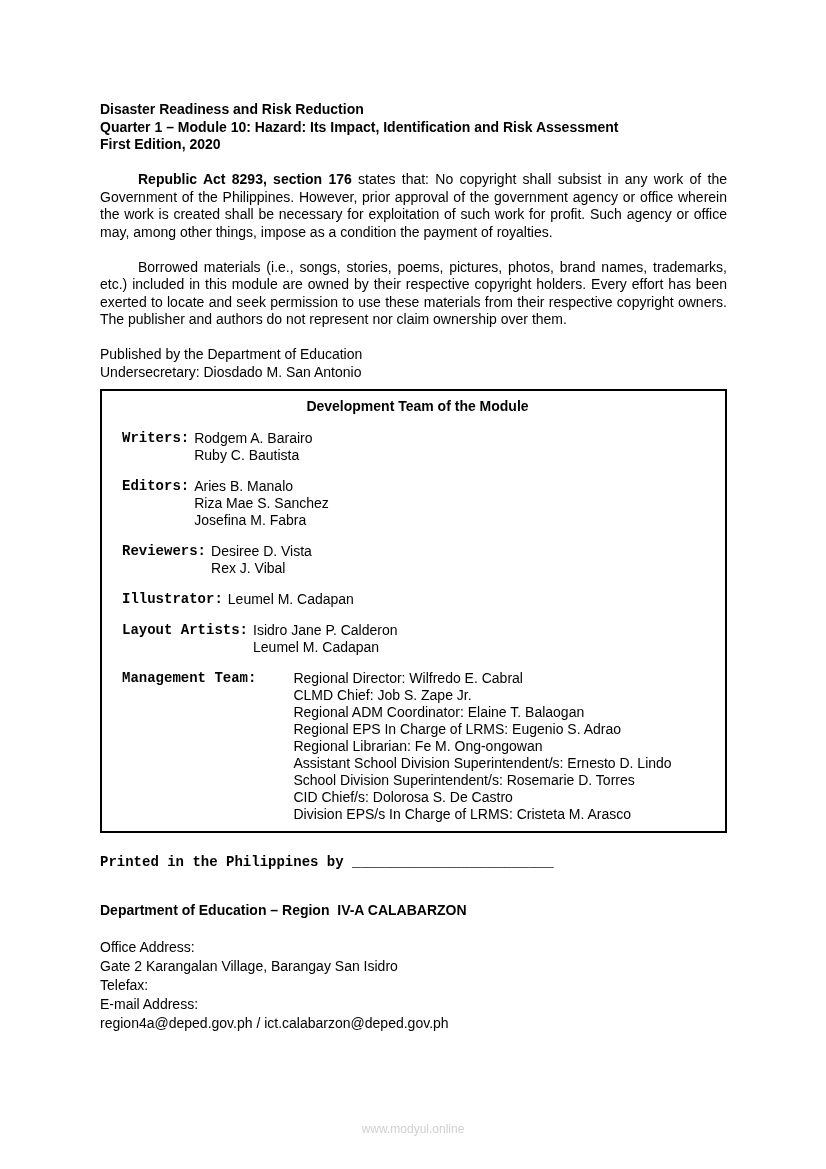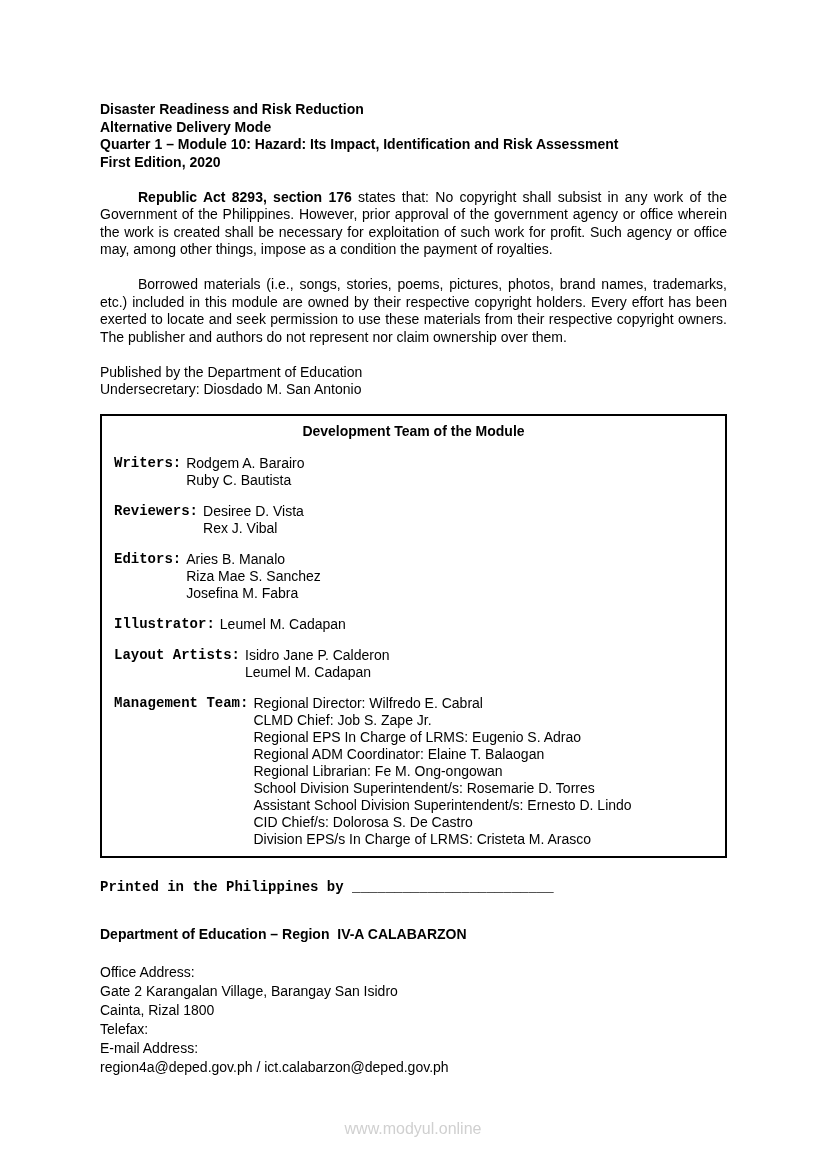--- a/index.html
+++ b/index.html
@@ -22,35 +22,35 @@
   }
   .header-block { font-weight: bold; }
   .para {
     text-align: justify;
     text-indent: 38px;
     margin-top: 17.5px;
   }
   .pub-block { margin-top: 17.5px; }
   .dev-box {
     border: 2px solid #000000;
-    margin-top: 15px;
-    padding: 7px 12px 8px 12px;
+    margin-top: 8px;
+    padding: 7px 12px 8px 20px;
     line-height: 17px;
   }
   .dev-title {
     font-weight: bold;
     text-align: center;
     margin-bottom: 15px;
   }
   .dev-entry {
     display: flex;
     align-items: flex-start;
     margin-bottom: 14px;
   }
-  .dev-entry:last-child { margin-bottom: 0; }
+  .dev-entry:last-child { margin-bottom: 0; gap: 32px; }
   .dev-label {
     font-weight: bold;
     white-space: nowrap;
     margin-right: 5px;
     font-family: Liberation Mono, monospace;
   }
   .printed-line {
     font-weight: bold;
     margin-top: 21px;
     font-family: Liberation Mono, monospace;
@@ -66,32 +66,31 @@
   }
   .contact-row { display: flex; align-items: flex-start; flex-direction: column; }
   .contact-label { width: 142px; flex-shrink: 0; }
   .watermark {
     position: absolute;
     top: 1119px;
     left: 0;
     width: 826px;
     text-align: center;
     color: #d0d0d0;
-    font-size: 16px;
+    font-size: 12px;
     line-height: 20px;
   }
 </style>
 </head>
 <body>
 
 <div class="page">
 
   <div class="header-block">
     <div>Disaster Readiness and Risk Reduction</div>
-    <div>Alternative Delivery Mode</div>
     <div>Quarter 1 – Module 10: Hazard: Its Impact, Identification and Risk Assessment</div>
     <div>First Edition, 2020</div>
   </div>
 
   <p class="para"><b>Republic Act 8293, section 176</b><span> states that: No copyright shall subsist in any work of the Government of the Philippines. However, prior approval of the government agency or office wherein the work is created shall be necessary for exploitation of such work for profit. Such agency or office may, among other things, impose as a condition the payment of royalties.</span></p>
 
   <p class="para">Borrowed materials (i.e., songs, stories, poems, pictures, photos, brand names, trademarks, etc.) included in this module are owned by their respective copyright holders. Every effort has been exerted to locate and seek permission to use these materials from their respective copyright owners. The publisher and authors do not represent nor claim ownership over them.</p>
 
   <div class="pub-block">
     <div>Published by the Department of Education</div>
@@ -103,33 +102,33 @@
 
     <div class="dev-entry">
       <span class="dev-label">Writers:</span>
       <div>
         <div>Rodgem A. Barairo</div>
         <div>Ruby C. Bautista</div>
       </div>
     </div>
 
     <div class="dev-entry">
-      <span class="dev-label">Reviewers:</span>
-      <div>
-        <div>Desiree D. Vista</div>
-        <div>Rex J. Vibal</div>
-      </div>
-    </div>
-
-    <div class="dev-entry">
       <span class="dev-label">Editors:</span>
       <div>
         <div>Aries B. Manalo</div>
         <div>Riza Mae S. Sanchez</div>
         <div>Josefina M. Fabra</div>
+      </div>
+    </div>
+
+    <div class="dev-entry">
+      <span class="dev-label">Reviewers:</span>
+      <div>
+        <div>Desiree D. Vista</div>
+        <div>Rex J. Vibal</div>
       </div>
     </div>
 
     <div class="dev-entry">
       <span class="dev-label">Illustrator:</span>
       <div>
         <div>Leumel M. Cadapan</div>
       </div>
     </div>
 
@@ -139,41 +138,40 @@
         <div>Isidro Jane P. Calderon</div>
         <div>Leumel M. Cadapan</div>
       </div>
     </div>
 
     <div class="dev-entry">
       <span class="dev-label">Management Team:</span>
       <div>
         <div>Regional Director: Wilfredo E. Cabral</div>
         <div>CLMD Chief: Job S. Zape Jr.</div>
+        <div>Regional ADM Coordinator: Elaine T. Balaogan</div>
         <div>Regional EPS In Charge of LRMS: Eugenio S. Adrao</div>
-        <div>Regional ADM Coordinator: Elaine T. Balaogan</div>
         <div>Regional Librarian: Fe M. Ong-ongowan</div>
+        <div>Assistant School Division Superintendent/s: Ernesto D. Lindo</div>
         <div>School Division Superintendent/s: Rosemarie D. Torres</div>
-        <div>Assistant School Division Superintendent/s: Ernesto D. Lindo</div>
         <div>CID Chief/s: Dolorosa S. De Castro</div>
         <div>Division EPS/s In Charge of LRMS: Cristeta M. Arasco</div>
       </div>
     </div>
   </div>
 
   <div class="printed-line"><span>Printed in the Philippines by </span><span>________________________</span></div>
 
   <div class="dept-line">Department of Education – Region  IV-A CALABARZON</div>
 
   <div class="contact">
     <div class="contact-row">
       <span class="contact-label">Office Address:</span>
       <div>
         <div>Gate 2 Karangalan Village, Barangay San Isidro</div>
-        <div>Cainta, Rizal 1800</div>
       </div>
     </div>
     <div class="contact-row">
       <span class="contact-label">Telefax:</span>
     </div>
     <div class="contact-row">
       <span class="contact-label">E-mail Address:</span>
       <div>region4a@deped.gov.ph / ict.calabarzon@deped.gov.ph</div>
     </div>
   </div>

